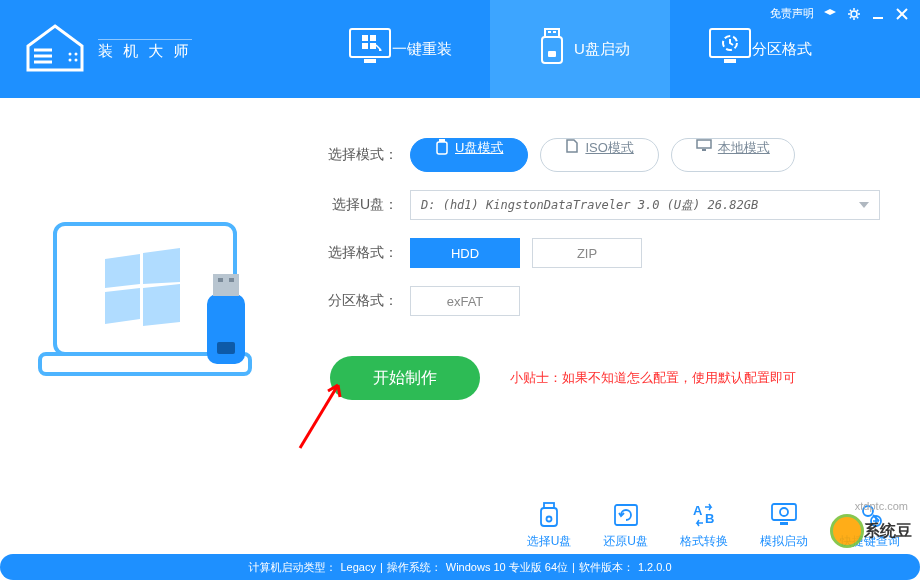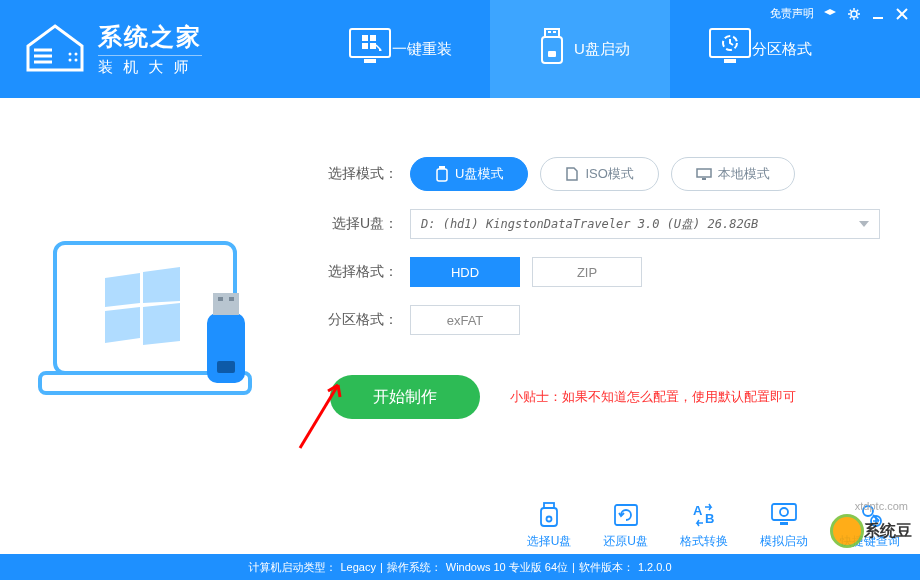--- a/index.html
+++ b/index.html
@@ -15,49 +15,49 @@
     .nav-tabs { display: flex; height: 100%; flex: 1; }
     .nav-tab { width: 180px; display: flex; flex-direction: row; align-items: center; justify-content: center; cursor: pointer; }
     .nav-tab.active { background: #3da5ff; }
     .nav-tab-icon { width: 44px; height: 38px; margin-bottom: 6px; }
     .nav-tab-label { font-size: 15px; }
     
     .top-links { position: absolute; top: 6px; right: 10px; display: flex; gap: 8px; align-items: center; font-size: 11px; }
     .top-link { color: #fff; cursor: pointer; }
     .win-ctrl { width: 16px; height: 14px; display: inline-flex; align-items: center; justify-content: center; cursor: pointer; }
     
-    .main { display: flex; height: 432px; margin-top: 19px; }
+    .main { display: flex; height: 432px; }
     .left-illustration { width: 310px; display: flex; align-items: center; justify-content: center; }
     .laptop-svg { width: 240px; height: 200px; }
     
     .right-content { flex: 1; padding: 40px 30px 0 10px; }
     .row { display: flex; align-items: center; margin-bottom: 18px; }
     .row-label { width: 90px; font-size: 14px; color: #5a5a5a; text-align: right; padding-right: 12px; }
     
-    .mode-btn { height: 34px; border-radius: 17px; border: 1px solid #c8d4de; background: #fff; color: #7a8a99; display: inline-flex; align-items: center; padding: 0 24px; font-size: 13px; margin-right: 12px; cursor: pointer; }
+    .mode-btn { height: 34px; border-radius: 17px; border: 1px solid #c8d4de; background: #fff; color: #7a8a99; display: inline-flex; padding: 0 24px; font-size: 13px; margin-right: 12px; cursor: pointer; text-decoration: underline; }
     .mode-btn.selected { background: #1e90ff; color: #fff; border-color: #1e90ff; }
     .mode-btn svg { margin-right: 6px; }
     
     .dropdown { flex: 1; max-width: 470px; height: 30px; border: 1px solid #d0d8e0; display: flex; align-items: center; padding: 0 10px; font-size: 12px; color: #666; cursor: pointer; position: relative; font-style: italic; }
     .dropdown::after { content: ""; position: absolute; right: 10px; border-left: 5px solid transparent; border-right: 5px solid transparent; border-top: 6px solid #b0b8c0; }
     
     .opt-btn { width: 110px; height: 30px; border: 1px solid #d0d8e0; background: #fff; display: inline-flex; align-items: center; justify-content: center; font-size: 13px; color: #888; margin-right: 12px; cursor: pointer; }
     .opt-btn.selected { background: #1e90ff; color: #fff; border-color: #1e90ff; }
     
     .start-row { margin-top: 40px; display: flex; align-items: center; }
     .start-btn { width: 150px; height: 44px; background: #2dbb55; color: #fff; border: none; border-radius: 22px; font-size: 16px; cursor: pointer; margin-left: 10px; }
     .tip-text { margin-left: 30px; font-size: 13px; color: #ff3030; }
     
     .arrow-annotation { position: absolute; left: 290px; top: 373px; width: 60px; height: 80px; pointer-events: none; }
     
     .bottom-tools { position: absolute; bottom: 30px; right: 20px; display: flex; gap: 32px; }
     .tool-item { display: flex; flex-direction: column; align-items: center; color: #1e90ff; font-size: 12px; cursor: pointer; }
     .tool-icon { width: 30px; height: 28px; margin-bottom: 4px; }
     
-    .status-bar { position: absolute; bottom: 0; left: 0; right: 0; height: 26px; background: #1e90ff; color: #fff; font-size: 11px; display: flex; align-items: center; justify-content: center; gap: 4px; }
+    .status-bar { position: absolute; bottom: 0; left: 0; right: 0; height: 26px; background: #1e90ff; color: #fff; font-size: 11px; display: flex; align-items: center; justify-content: center; gap: 4px; border-radius: 13px; }
     
     .watermark { position: absolute; right: 8px; bottom: 32px; display: flex; align-items: center; opacity: 0.9; }
     .watermark-circle { width: 34px; height: 34px; background: #ffa500; border-radius: 50%; border: 3px solid #7cc23d; }
     .watermark-text { font-size: 16px; font-weight: bold; color: #222; }
     .site-text { position: absolute; right: 12px; bottom: 68px; font-size: 11px; color: #aaa; }
   </style>
 </head>
 <body>
 
 <div class="header">
@@ -66,21 +66,20 @@
       <svg viewBox="0 0 70 50">
           <path d="M35 2 L62 22 L62 46 L8 46 L8 22 Z" fill="none" stroke="#fff" stroke-width="3"></path>
           <path d="M14 26 L32 26 M14 32 L32 32 M14 38 L32 38" stroke="#fff" stroke-width="3"></path>
           <circle cx="50" cy="30" r="1.5" fill="#fff"></circle>
           <circle cx="56" cy="30" r="1.5" fill="#fff"></circle>
           <circle cx="50" cy="36" r="1.5" fill="#fff"></circle>
           <circle cx="56" cy="36" r="1.5" fill="#fff"></circle>
         </svg>
     </div>
     <div class="logo-text">
-      <div class="logo-title">系统之家</div>
       <div class="logo-sub">装 机 大 师</div>
     </div>
   </div>
   <div class="nav-tabs">
     <div class="nav-tab">
       <svg class="nav-tab-icon" viewBox="0 0 44 38">
           <rect x="2" y="2" width="40" height="28" rx="2" fill="none" stroke="#fff" stroke-width="2"></rect>
           <rect x="16" y="32" width="12" height="4" fill="#fff"></rect>
           <path d="M14 8 L20 8 L20 14 L14 14 Z M22 8 L28 8 L28 14 L22 14 Z M14 16 L20 16 L20 22 L14 22 Z M22 16 L28 16 L28 22 L22 22 Z" fill="#fff"></path>
           <path d="M28 18 L33 23" stroke="#fff" stroke-width="1.5"></path>

